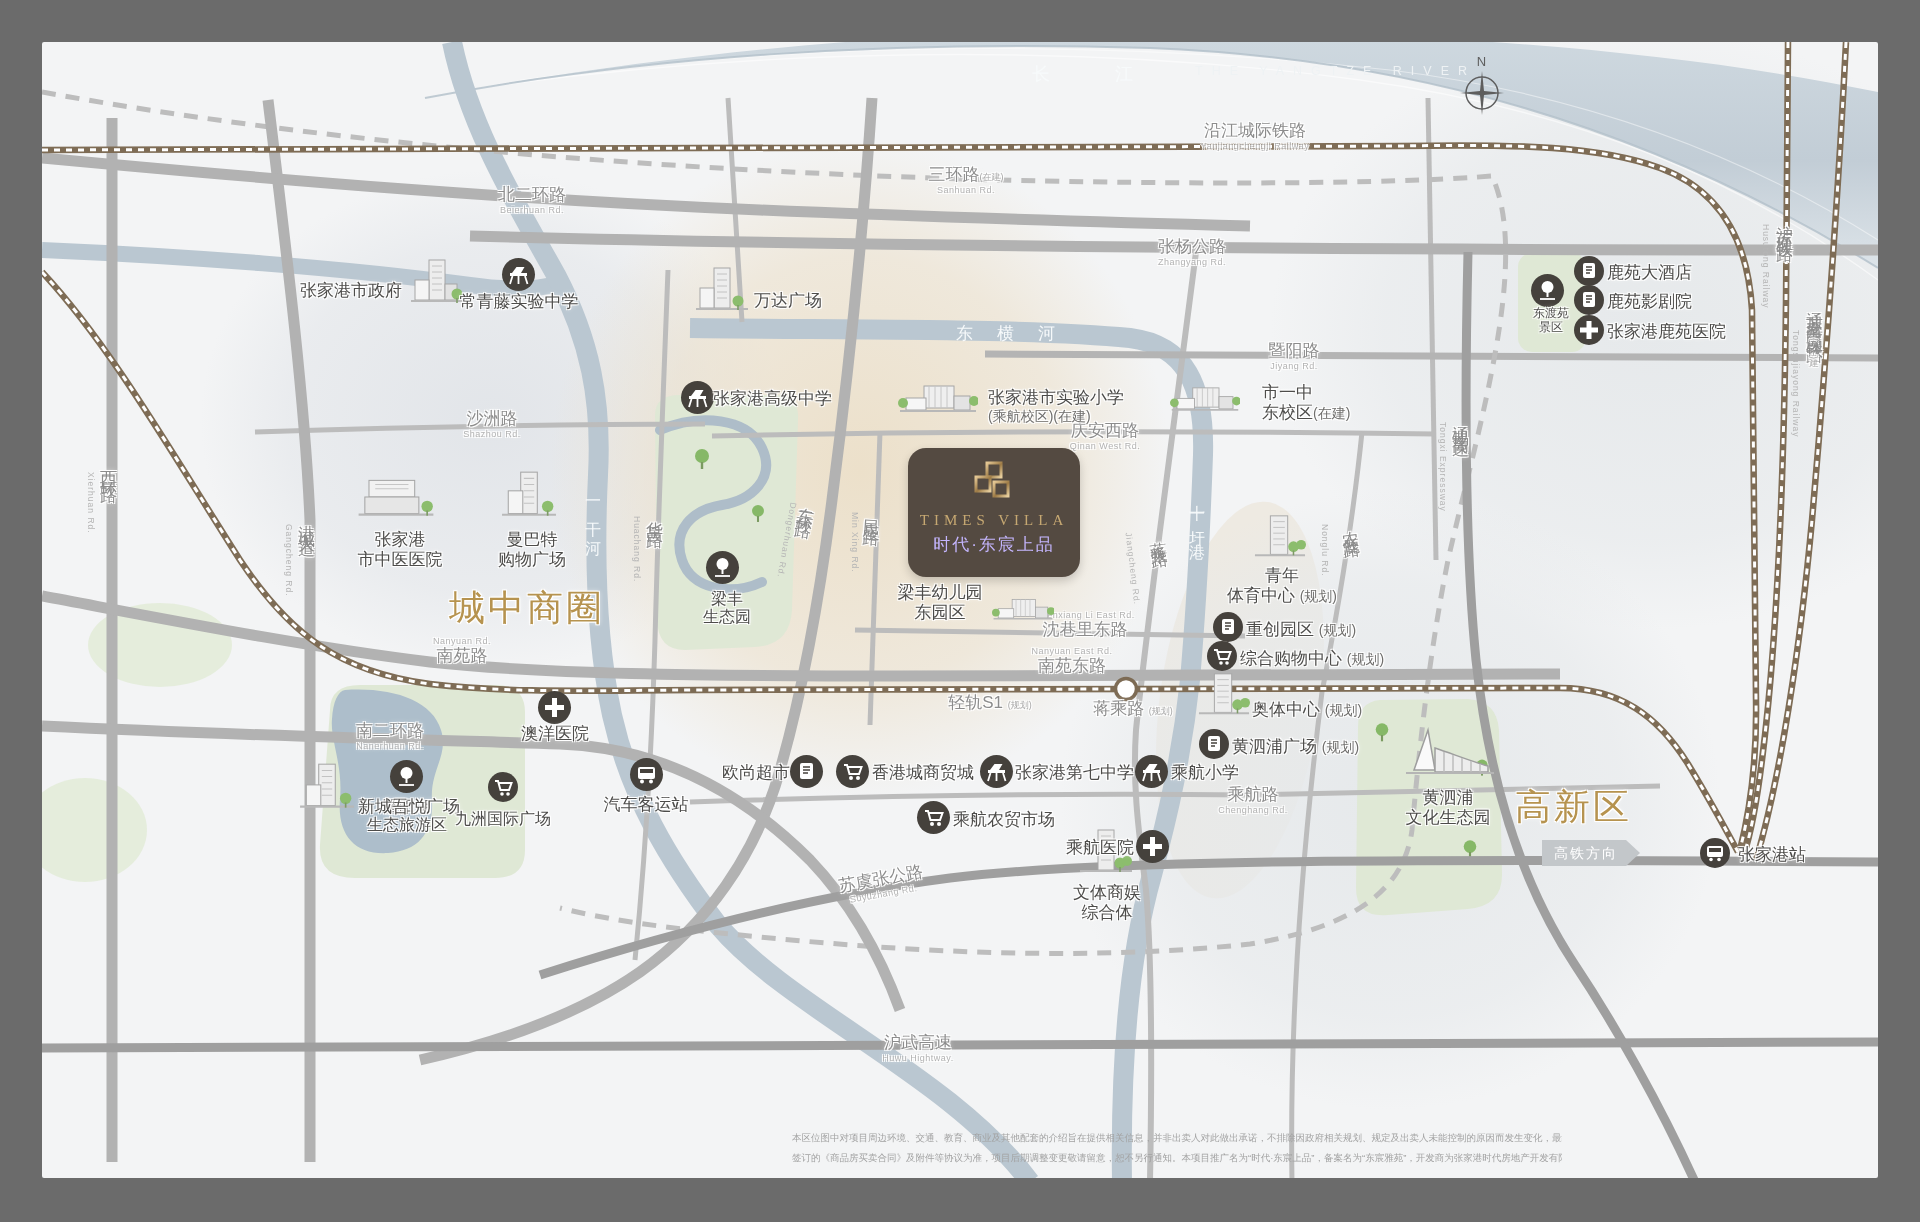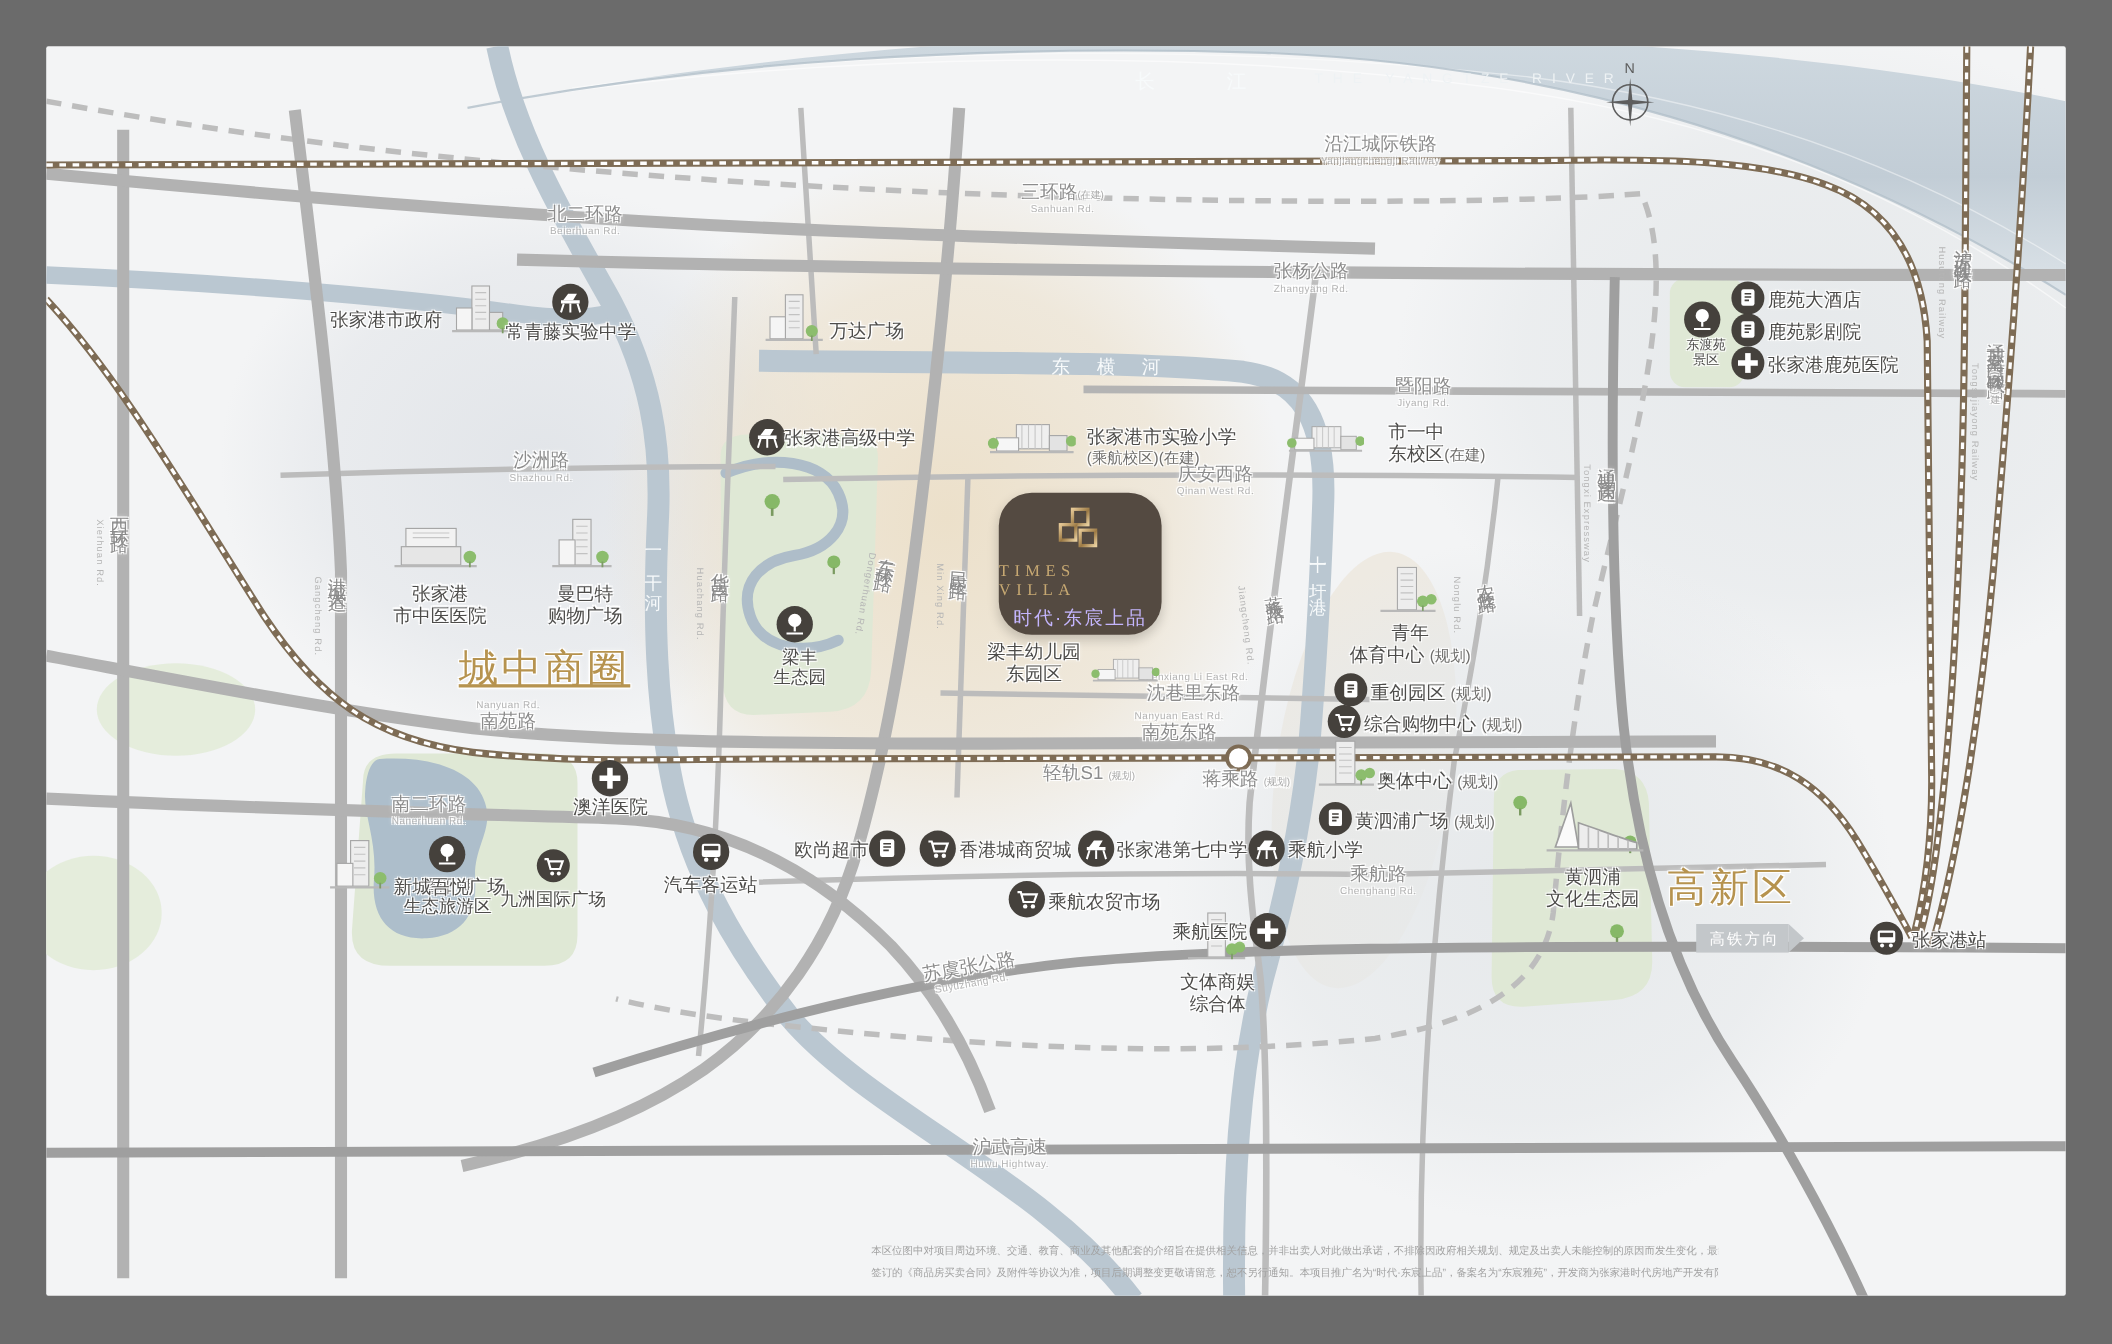--- a/index.html
+++ b/index.html
@@ -23,22 +23,22 @@
   .pl .tag{font-size:14px;color:#6f6e6c;}
   .pl.ctr{transform:translateX(-50%);text-align:center;}
   .zone{position:absolute;color:#b6934f;font-size:36px;letter-spacing:3px;white-space:nowrap;}
   
   .pin{position:absolute;width:33px;height:33px;border-radius:50%;background:#45413c;
        display:flex;align-items:center;justify-content:center;}
   .pin.sm{width:30px;height:30px;}
   .pin svg{display:block;}
   .bld{position:absolute;}
   
-  .logo{position:absolute;left:908px;top:448px;width:148px;height:129px;background:#544a41;
-        border-radius:30px;display:flex;flex-direction:column;align-items:center;
+  .logo{position:absolute;left:908px;top:448px;width:172px;height:129px;background:#544a41;
+        border-radius:18px;display:flex;flex-direction:column;align-items:center;
         box-shadow:0 4px 10px rgba(0,0,0,.18);}
   .logo .en{font-family:"Liberation Serif",serif;color:#c6a872;font-size:15px;
             letter-spacing:5px;margin-top:6px;}
   .logo .cn{color:#c4b5fd;font-size:17px;letter-spacing:2px;margin-top:4px;}
   
   .hsr{position:absolute;left:1542px;top:834px;height:38px;display:flex;align-items:center;}
   .hsr .body{background:#c3c7ca;color:#fff;font-size:14px;letter-spacing:2px;height:26px;
              line-height:26px;padding:0 8px 0 12px;}
   .hsr .tip{width:0;height:0;border-top:13px solid transparent;border-bottom:13px solid transparent;
             border-left:14px solid #c3c7ca;}
@@ -275,21 +275,21 @@
 <div class="ven" style="left:782px;top:502px;transform:rotate(10deg);">Dongerhuan Rd.</div>
 <div class="vl halo" style="left:864px;top:506px;transform:rotate(4deg);">民星路</div>
 <div class="ven" style="left:850px;top:512px;">Min Xing Rd.</div>
 <div class="vl halo" style="left:1148px;top:528px;transform:rotate(-7deg);">蒋乘路</div>
 <div class="ven" style="left:1128px;top:532px;transform:rotate(-7deg);">Jiangcheng Rd.</div>
 <div class="vl halo" style="left:1340px;top:518px;transform:rotate(-7deg);">农鹿路</div>
 <div class="ven" style="left:1320px;top:524px;">Nonglu Rd.</div>
 <div class="vl halo" style="left:1452px;top:412px;">通锡高速</div>
 <div class="ven" style="left:1438px;top:422px;">Tongxi Expressway</div>
 
-<div class="zone halo" style="left:417px;top:584px;text-decoration:underline;">城中商圈</div>
+<div class="zone halo" style="left:449px;top:584px;">城中商圈</div>
 <div class="zone halo" style="left:1515px;top:783px;">高新区</div>
 
 <div class="logo">
   <svg width="46" height="46" style="margin-top:12px;">
     <g fill="none" stroke="url(#goldref)">
       <rect x="16" y="3" width="14" height="14" stroke="url(#gold2)" stroke-width="3"></rect>
       <rect x="5" y="17" width="14" height="14" stroke="url(#gold2)" stroke-width="3"></rect>
       <rect x="23" y="22" width="14" height="14" stroke="url(#gold2)" stroke-width="3"></rect>
     </g>
     <defs>

